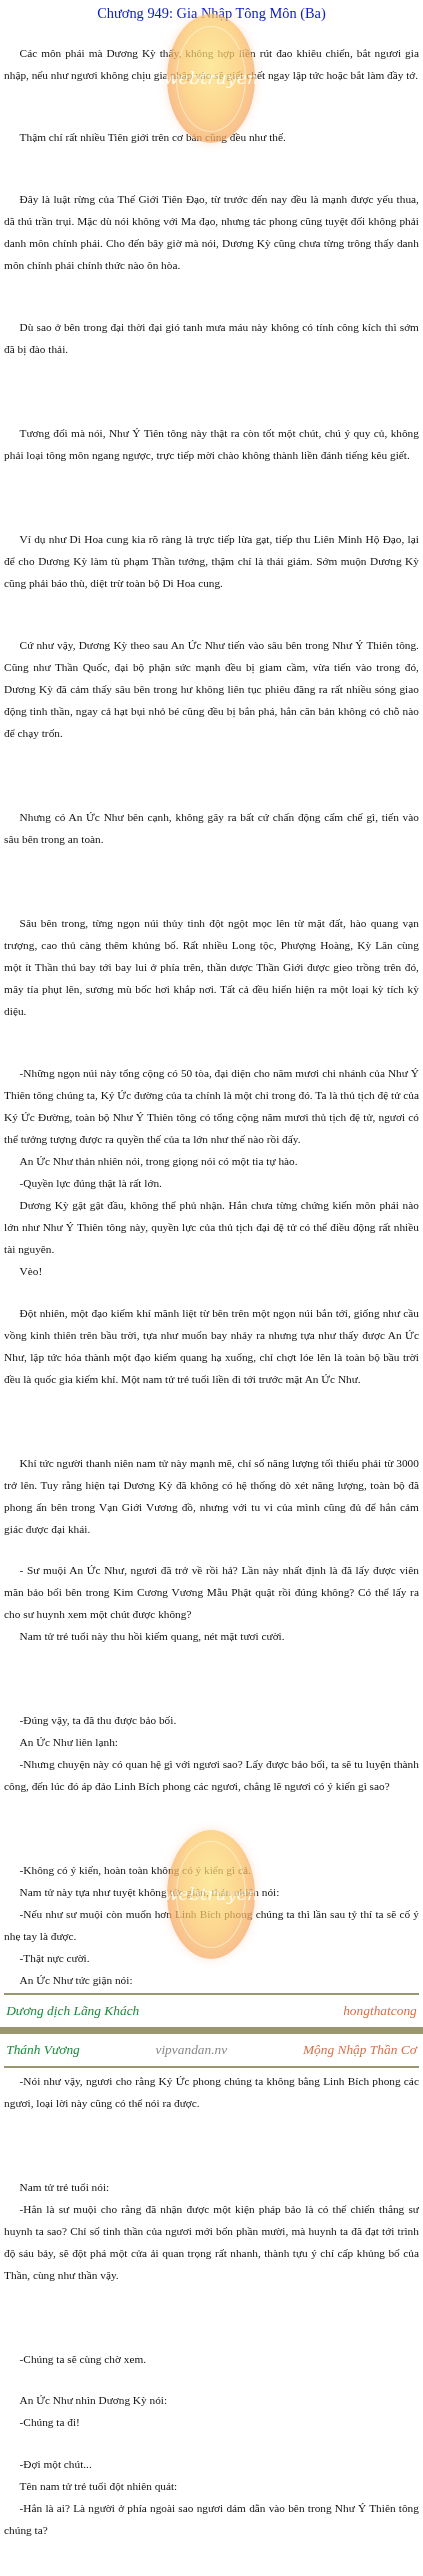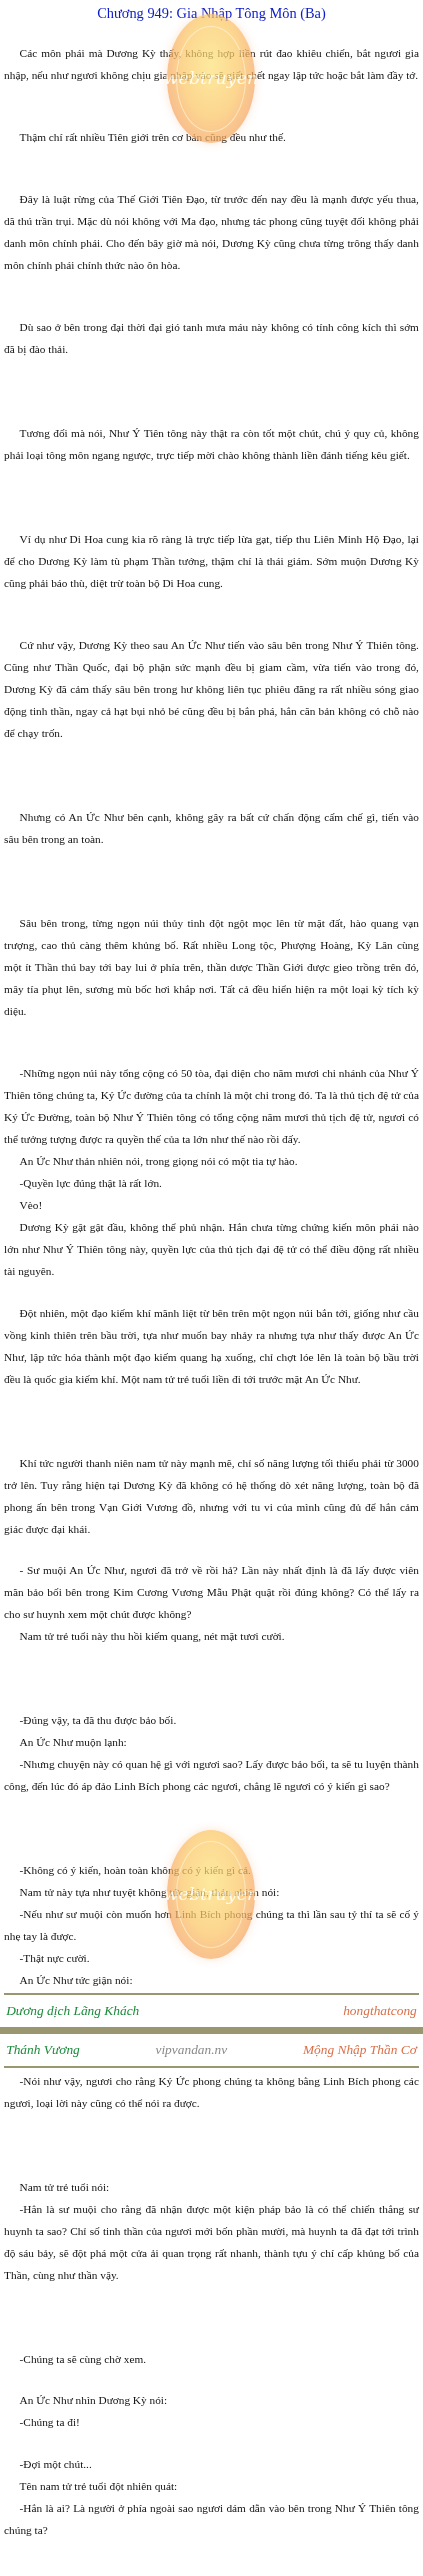--- a/index.html
+++ b/index.html
@@ -68,32 +68,32 @@
       <div class="gap-l"></div>
       <p class="para">Cứ như vậy, Dương Kỳ theo sau An Ức Như tiến vào sâu bên trong Như Ý Thiên tông. Cũng như Thần Quốc, đại bộ phận sức mạnh đều bị giam cầm, vừa tiến vào trong đó, Dương Kỳ đã cảm thấy sâu bên trong hư không liên tục phiêu đãng ra rất nhiều sóng giao động tinh thần, ngay cả hạt bụi nhỏ bé cũng đều bị bắn phá, hắn căn bản không có chỗ nào để chạy trốn.</p>
       <div class="gap-xl"></div>
       <p class="para">Nhưng có An Ức Như  bên cạnh, không gây ra bất cứ chấn động cấm chế gì, tiến vào sâu bên trong an toàn.</p>
       <div class="gap-xl"></div>
       <p class="para">Sâu bên trong, từng ngọn núi thủy tinh đột ngột mọc lên từ mặt đất, hào quang vạn trượng, cao thủ càng thêm khủng bố. Rất nhiều Long tộc, Phượng Hoàng, Kỳ Lân cùng một ít Thần thú bay tới bay lui ở phía trên, thần dược Thần Giới được gieo trồng trên đó, mây tía phụt lên, sương mù bốc hơi khắp nơi. Tất cả đều hiển hiện ra một loại kỳ tích kỳ diệu.</p>
       <div class="gap-l"></div>
       <p class="para">-Những ngọn núi này tổng cộng có 50 tòa, đại diện cho năm mươi chi nhánh của Như Ý Thiên tông chúng ta, Ký Ức đường của ta chính là một chi trong đó. Ta là thủ tịch đệ tử của Ký Ức Đường, toàn bộ Như Ý Thiên tông có tổng cộng năm mươi thủ tịch đệ tử, ngươi có thể tưởng tượng được ra quyền thế của ta lớn như thế nào rồi đấy.</p>
       <p class="para">An Ức Như thản nhiên nói, trong giọng nói có một tia tự hào.</p>
       <p class="para">-Quyền lực đúng thật là rất lớn.</p>
+      <p class="para">Dương Kỳ gật gật đầu, không thể phủ nhận. Hắn chưa từng chứng kiến môn phái nào lớn như Như Ý Thiên tông này, quyền lực của thủ tịch đại đệ tử có thể điều động rất nhiều tài nguyên.</p>
       <p class="para">Vèo!</p>
-      <p class="para">Dương Kỳ gật gật đầu, không thể phủ nhận. Hắn chưa từng chứng kiến môn phái nào lớn như Như Ý Thiên tông này, quyền lực của thủ tịch đại đệ tử có thể điều động rất nhiều tài nguyên.</p>
       <div class="gap-m"></div>
       <p class="para">Đột nhiên, một đạo kiếm khí mãnh liệt từ bên trên một ngọn núi bắn tới, giống như cầu vồng kinh thiên trên bầu trời, tựa như muốn bay nhảy ra nhưng tựa như thấy được An Ức Như, lập tức hóa thành một đạo kiếm quang hạ xuống, chỉ chợt lóe lên là toàn bộ bầu trời đều là quốc gia kiếm khí. Một nam tử trẻ tuổi liền đi tới trước mặt An Ức Như.</p>
       <div class="gap-xl"></div>
       <p class="para">Khí tức người thanh niên nam tử này mạnh mẽ, chỉ số năng lượng tối thiểu phải từ 3000 trở lên. Tuy rằng hiện tại Dương Kỳ đã không có hệ thống dò xét năng lượng, toàn bộ đã phong ấn bên trong Vạn Giới Vương đồ, nhưng với tu vi của mình cũng đủ để hắn cảm giác được đại khái.</p>
       <div class="gap-m"></div>
       <p class="para">- Sư muội An Ức Như, ngươi đã trở về  rồi hả? Lần này nhất định là đã lấy được viên mãn bảo bối bên trong Kim Cương Vương Mẫu Phật quật rồi đúng không? Có thể lấy ra cho sư huynh xem một chút được không?</p>
       <p class="para">Nam tử trẻ tuổi này thu hồi kiếm quang, nét mặt tươi cười.</p>
       <div class="gap-xl"></div>
       <p class="para">-Đúng vậy, ta đã thu được bảo bối.</p>
-      <p class="para"> An Ức Như muộn lạnh:</p>
+      <p class="para"> An Ức Như liên lạnh:</p>
       <p class="para">-Nhưng chuyện này có quan hệ gì với ngươi sao? Lấy được bảo bối, ta sẽ tu luyện thành công, đến lúc đó áp đảo Linh Bích phong các ngươi, chẳng lẽ ngươi có ý kiến gì sao?</p>
       <div class="gap-xl"></div>
       <p class="para">-Không có ý kiến, hoàn toàn không có ý kiến gì cả.</p>
       <p class="para"> Nam tử này tựa như tuyệt không tức giận, thản nhiên nói:</p>
       <p class="para">-Nếu như sư muội còn muốn hơn Linh Bích phong chúng ta thì lần sau tỷ thí ta sẽ cố ý nhẹ tay là được.</p>
       <p class="para">-Thật nực cười.</p>
       <p class="para">An Ức Như tức giận nói:</p>
     </div>
 
   <div class="sep-block">

